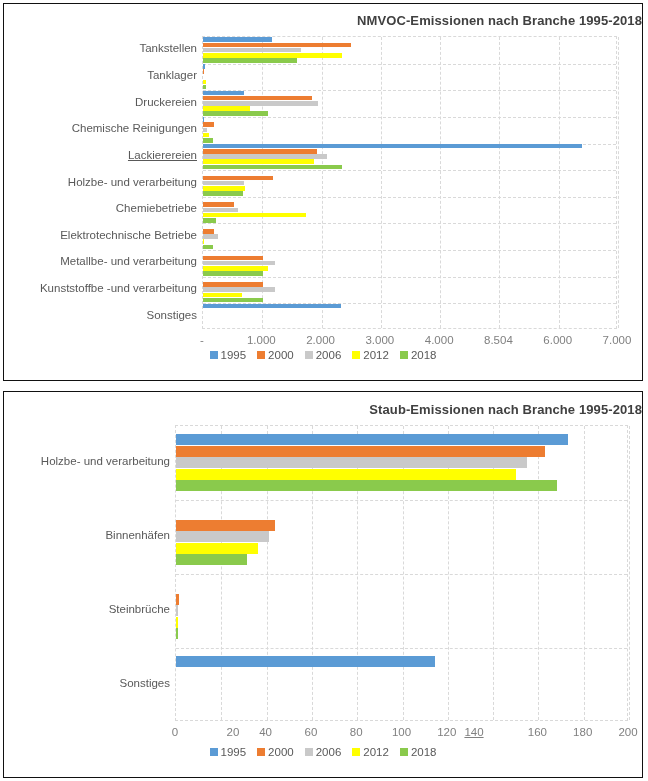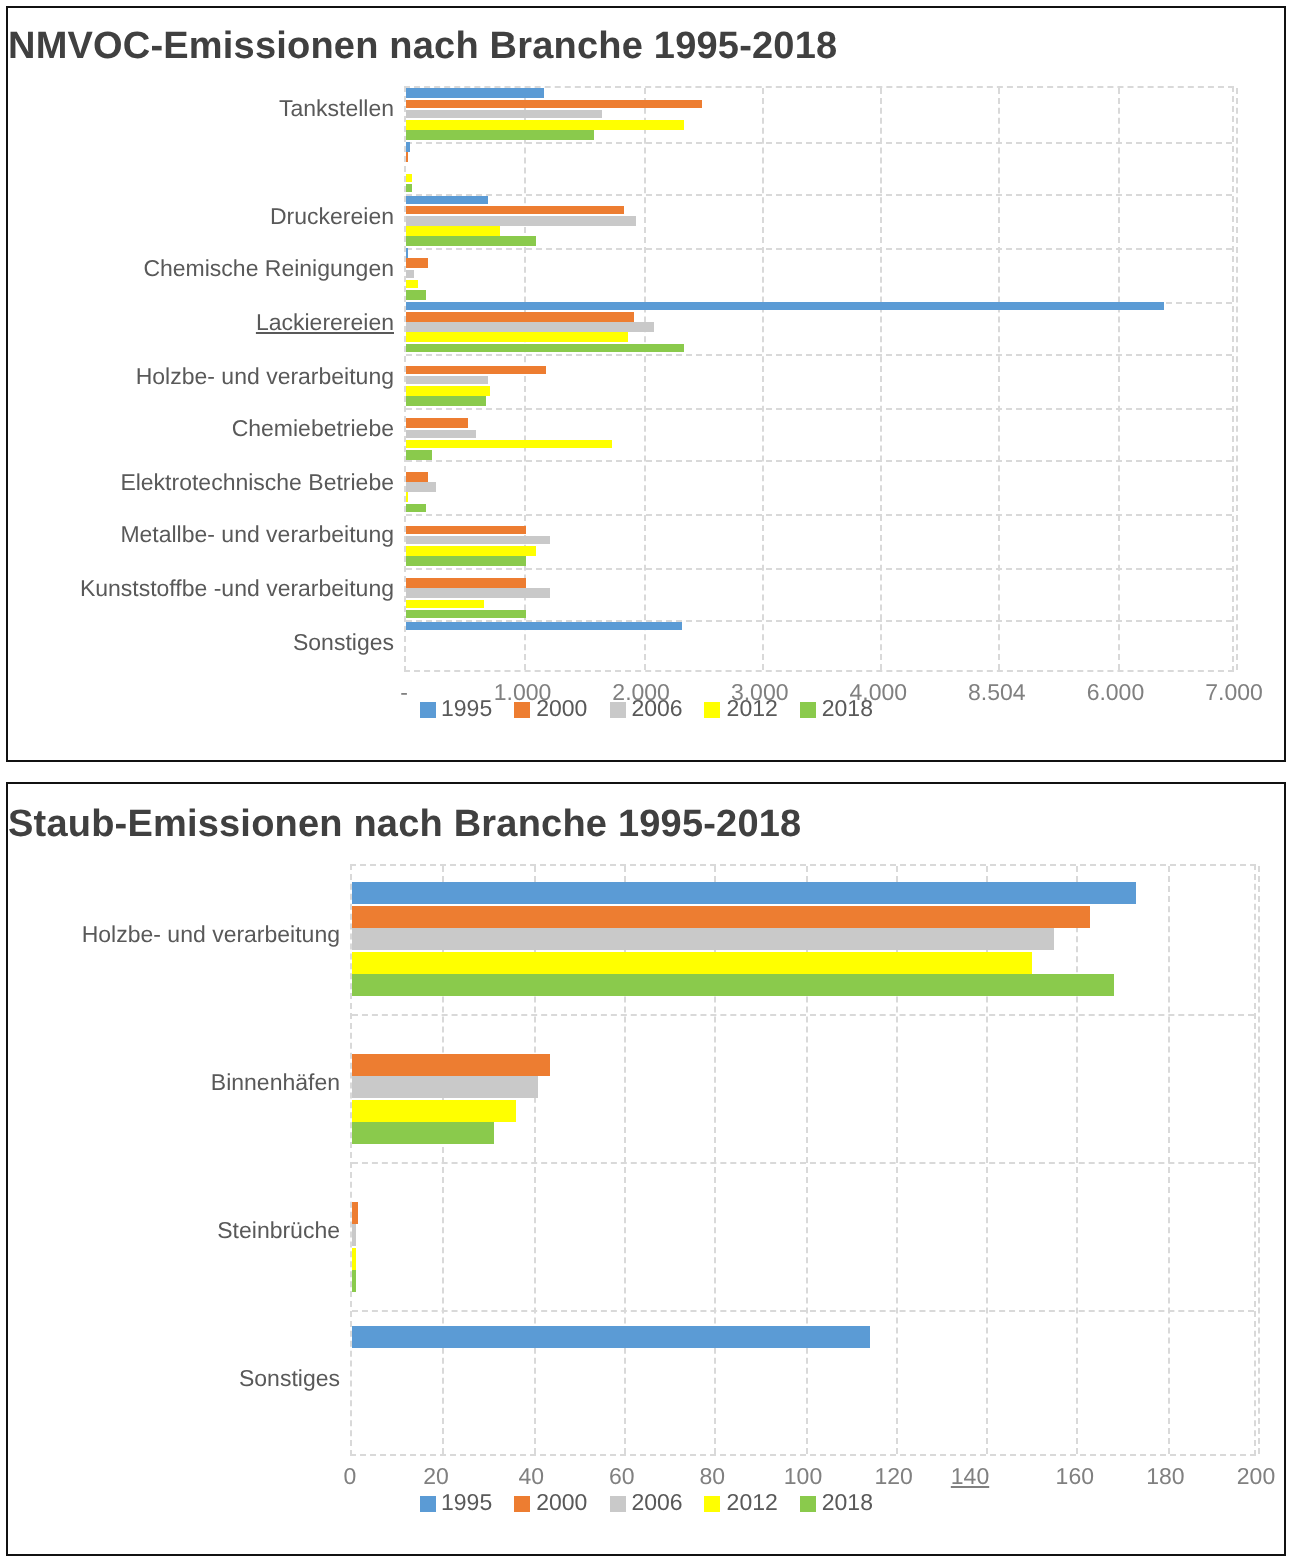--- a/index.html
+++ b/index.html
@@ -18,23 +18,23 @@
     left: 3px;
     width: 640px;
     border: 1px solid #111;
     background: #fff;
     box-sizing: border-box;
   }
   #panel-nmvoc { top: 3px; height: 378px; }
   #panel-staub { top: 391px; height: 387px; }
 
   .chart-title {
-    text-align: left;
+    text-align: right;
     font-weight: bold;
-    font-size: 19px;
+    font-size: 13px;
     color: #404040;
     letter-spacing: 0.1px;
   }
   #panel-nmvoc .chart-title { margin-top: 9px; }
   #panel-staub .chart-title { margin-top: 10px; }
 
   .plot-wrap {
     position: relative;
   }
   .plot-area {
@@ -161,20 +161,21 @@
           <div class="bar" style="top: 223.809px; height: 4.6px; width: 71.7357px; background: rgb(201, 201, 201);"></div>
           <div class="bar" style="top: 229.009px; height: 4.6px; width: 64.9179px; background: rgb(255, 255, 0);"></div>
           <div class="bar" style="top: 234.209px; height: 4.6px; width: 60.175px; background: rgb(138, 202, 76);"></div>
           <div class="bar" style="top: 245.245px; height: 4.6px; width: 59.5821px; background: rgb(237, 125, 49);"></div>
           <div class="bar" style="top: 250.445px; height: 4.6px; width: 71.7357px; background: rgb(201, 201, 201);"></div>
           <div class="bar" style="top: 255.645px; height: 4.6px; width: 38.5357px; background: rgb(255, 255, 0);"></div>
           <div class="bar" style="top: 260.845px; height: 4.6px; width: 59.5821px; background: rgb(138, 202, 76);"></div>
           <div class="bar" style="top: 266.682px; height: 4.6px; width: 138.136px; background: rgb(91, 155, 213);"></div>
         </div>
         <div class="cat-label" style="right: 445px; width: 190px; top: 15.3182px; text-align: right;">Tankstellen</div>
+        <div class="cat-label" style="right: 445px; width: 190px; top: 41.9545px;">Tanklager</div>
         <div class="cat-label" style="right: 445px; width: 190px; top: 68.5909px;">Druckereien</div>
         <div class="cat-label" style="right: 445px; width: 190px; top: 95.2273px;">Chemische Reinigungen</div>
         <div class="cat-label" style="right: 445px; width: 190px; top: 121.864px; text-decoration: underline;">Lackierereien</div>
         <div class="cat-label" style="right: 445px; width: 190px; top: 148.5px;">Holzbe- und verarbeitung</div>
         <div class="cat-label" style="right: 445px; width: 190px; top: 175.136px;">Chemiebetriebe</div>
         <div class="cat-label" style="right: 445px; width: 190px; top: 201.773px;">Elektrotechnische Betriebe</div>
         <div class="cat-label" style="right: 445px; width: 190px; top: 228.409px;">Metallbe- und verarbeitung</div>
         <div class="cat-label" style="right: 445px; width: 190px; top: 255.045px;">Kunststoffbe -und verarbeitung</div>
         <div class="cat-label" style="right: 445px; width: 190px; top: 281.682px;">Sonstiges</div>
         <div class="tick-label" style="left: 168px; width: 60px; top: 307px;">-</div>
@@ -240,27 +241,27 @@
           <div class="bar" style="top: 179.25px; height: 10.9px; width: 1.812px; background: rgb(201, 201, 201);"></div>
           <div class="bar" style="top: 190.75px; height: 10.9px; width: 2.265px; background: rgb(255, 255, 0);"></div>
           <div class="bar" style="top: 202.25px; height: 10.9px; width: 2.0385px; background: rgb(138, 202, 76);"></div>
           <div class="bar" style="top: 230.25px; height: 10.9px; width: 259.342px; background: rgb(91, 155, 213);"></div>
         </div>
         <div class="cat-label" style="right: 472px; width: 163px; top: 39px;">Holzbe- und verarbeitung</div>
         <div class="cat-label" style="right: 472px; width: 163px; top: 113px;">Binnenhäfen</div>
         <div class="cat-label" style="right: 472px; width: 163px; top: 187px;">Steinbrüche</div>
         <div class="cat-label" style="right: 472px; width: 163px; top: 261px;">Sonstiges</div>
         <div class="tick-label" style="left: 141px; width: 60px; top: 310px;">0</div>
-        <div class="tick-label" style="left: 184px; width: 60px; top: 310px;">20</div>
+        <div class="tick-label" style="left: 199px; width: 60px; top: 310px;">20</div>
         <div class="tick-label" style="left: 231.6px; width: 60px; top: 310px;">40</div>
         <div class="tick-label" style="left: 276.9px; width: 60px; top: 310px;">60</div>
         <div class="tick-label" style="left: 322.2px; width: 60px; top: 310px;">80</div>
         <div class="tick-label" style="left: 367.5px; width: 60px; top: 310px;">100</div>
         <div class="tick-label" style="left: 412.8px; width: 60px; top: 310px;">120</div>
-        <div class="tick-label" style="left: 451px; width: 60px; top: 310px; text-decoration: underline;">140</div>
+        <div class="tick-label" style="left: 440px; width: 60px; top: 310px; text-decoration: underline;">140</div>
         <div class="tick-label" style="left: 503.4px; width: 60px; top: 310px;">160</div>
         <div class="tick-label" style="left: 548.7px; width: 60px; top: 310px;">180</div>
         <div class="tick-label" style="left: 594px; width: 60px; top: 310px;">200</div>
       </div>
     <div class="legend" id="legend-staub" style="top: 354px;">
         <div class="legend-item">
           <span class="legend-swatch" style="background: rgb(91, 155, 213);"></span>
           <span>1995</span>
         </div>
         <div class="legend-item">

